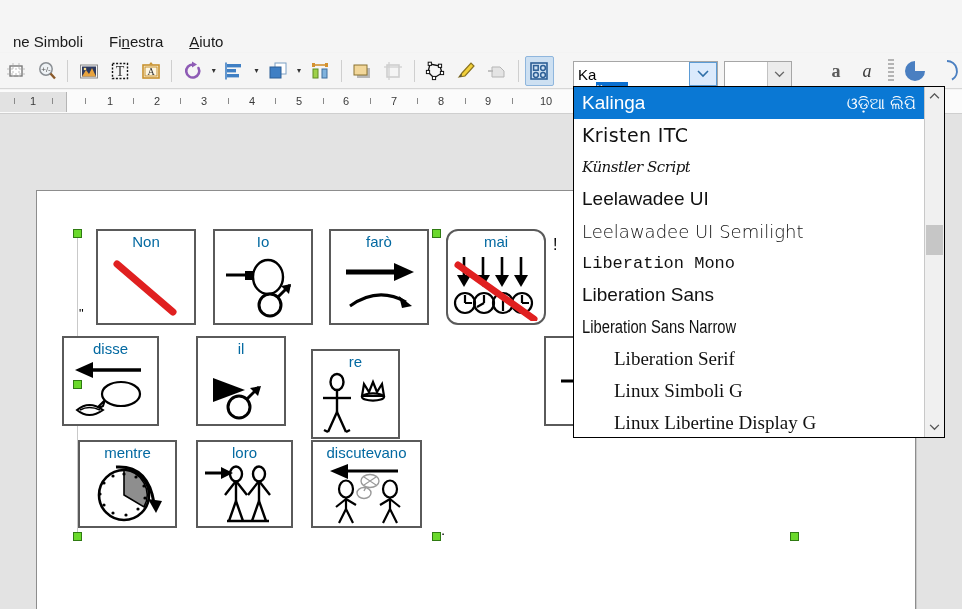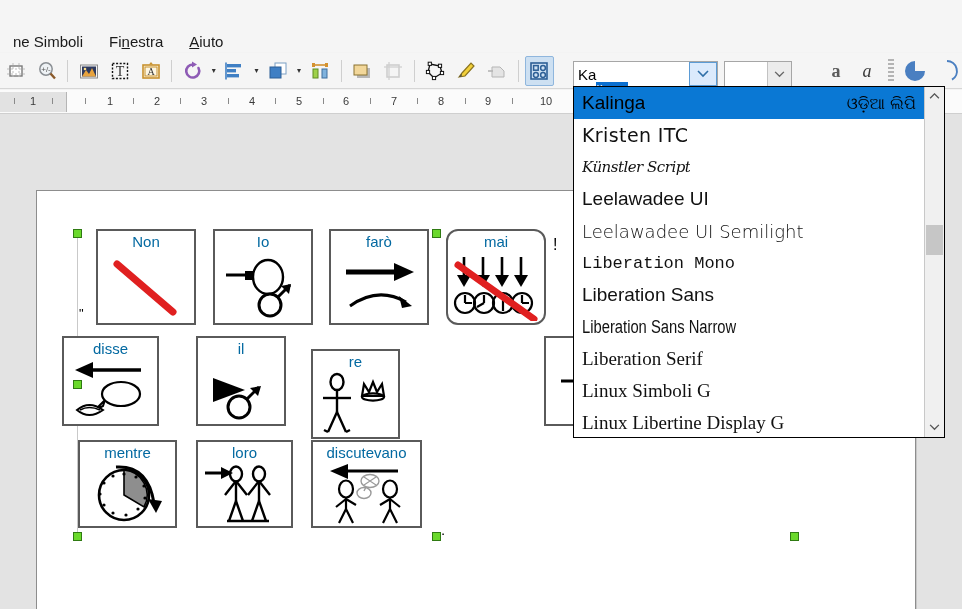--- a/index.html
+++ b/index.html
@@ -168,42 +168,42 @@
   }
   .fontlist-items {
     flex: 1; position: relative; overflow: hidden;
   }
   .fl-item {
     height: 32px; display: flex; align-items: center;
     justify-content: space-between;
     padding: 0 8px;
     color: #111; white-space: nowrap;
   }
-  .fl-item.selected { background: #0a78d4; color: #000000; }
+  .fl-item.selected { background: #0a78d4; color: #ffffff; }
   .fl-name { overflow: hidden; }
   .fl-sample { font-size: 17px; }
   .fl-scroll {
     width: 20px; background: #f0f0f0;
     border-left: 1px solid #c8c8c8;
     position: relative;
   }
   .fl-scroll-btn {
     position: absolute; left: 0; width: 19px; height: 19px;
     display: flex; align-items: center; justify-content: center;
     font-size: 10px; color: #444;
   }
   .fl-scroll-thumb {
     position: absolute; left: 1px; width: 17px;
     background: #c6c6c6;
   }
 
   
   .f-sans   { font-family: "Liberation Sans", sans-serif; font-size: 19px; }
   .f-mono   { font-family: "Liberation Mono", monospace; font-size: 17px; }
-  .f-serif  { font-family: "Liberation Serif", serif; font-size: 19px; }
+  .f-serif  { font-family: "Liberation Serif", serif; font-size: 19px; margin-left: 32px; }
   .f-narrow { font-family: "Liberation Sans", sans-serif; font-size: 18px; transform: scaleX(0.82); transform-origin: left center; }
   .f-hand   { font-family: "DejaVu Sans", sans-serif; font-size: 19px; letter-spacing: 0.4px; }
   .f-script { font-family: "DejaVu Serif", serif; font-style: italic; font-size: 15px; letter-spacing: -0.5px; }
   .f-light  { font-family: "DejaVu Sans", sans-serif; font-size: 18px; font-weight: 300; }
   .f-oriya  { font-family: "DejaVu Sans", sans-serif; font-size: 16px; }
 </style>
 </head>
 <body>
 
 <div id="app">

